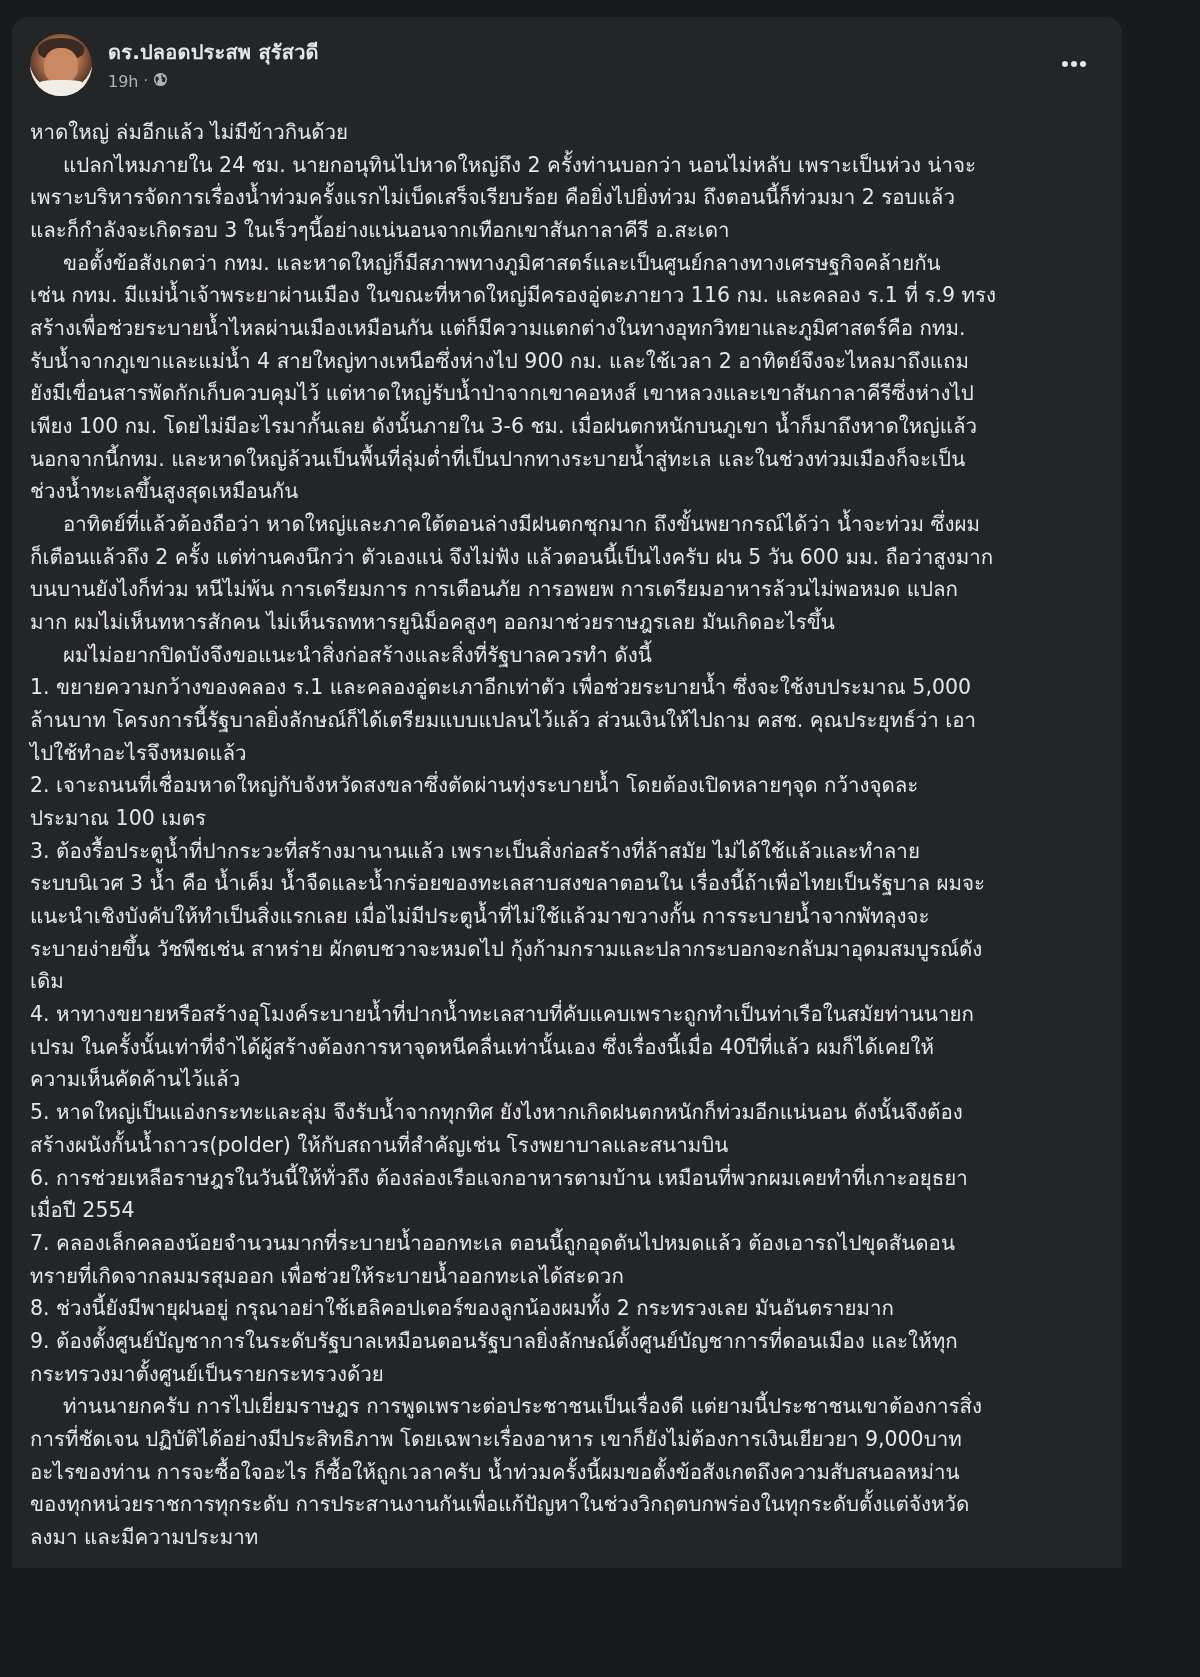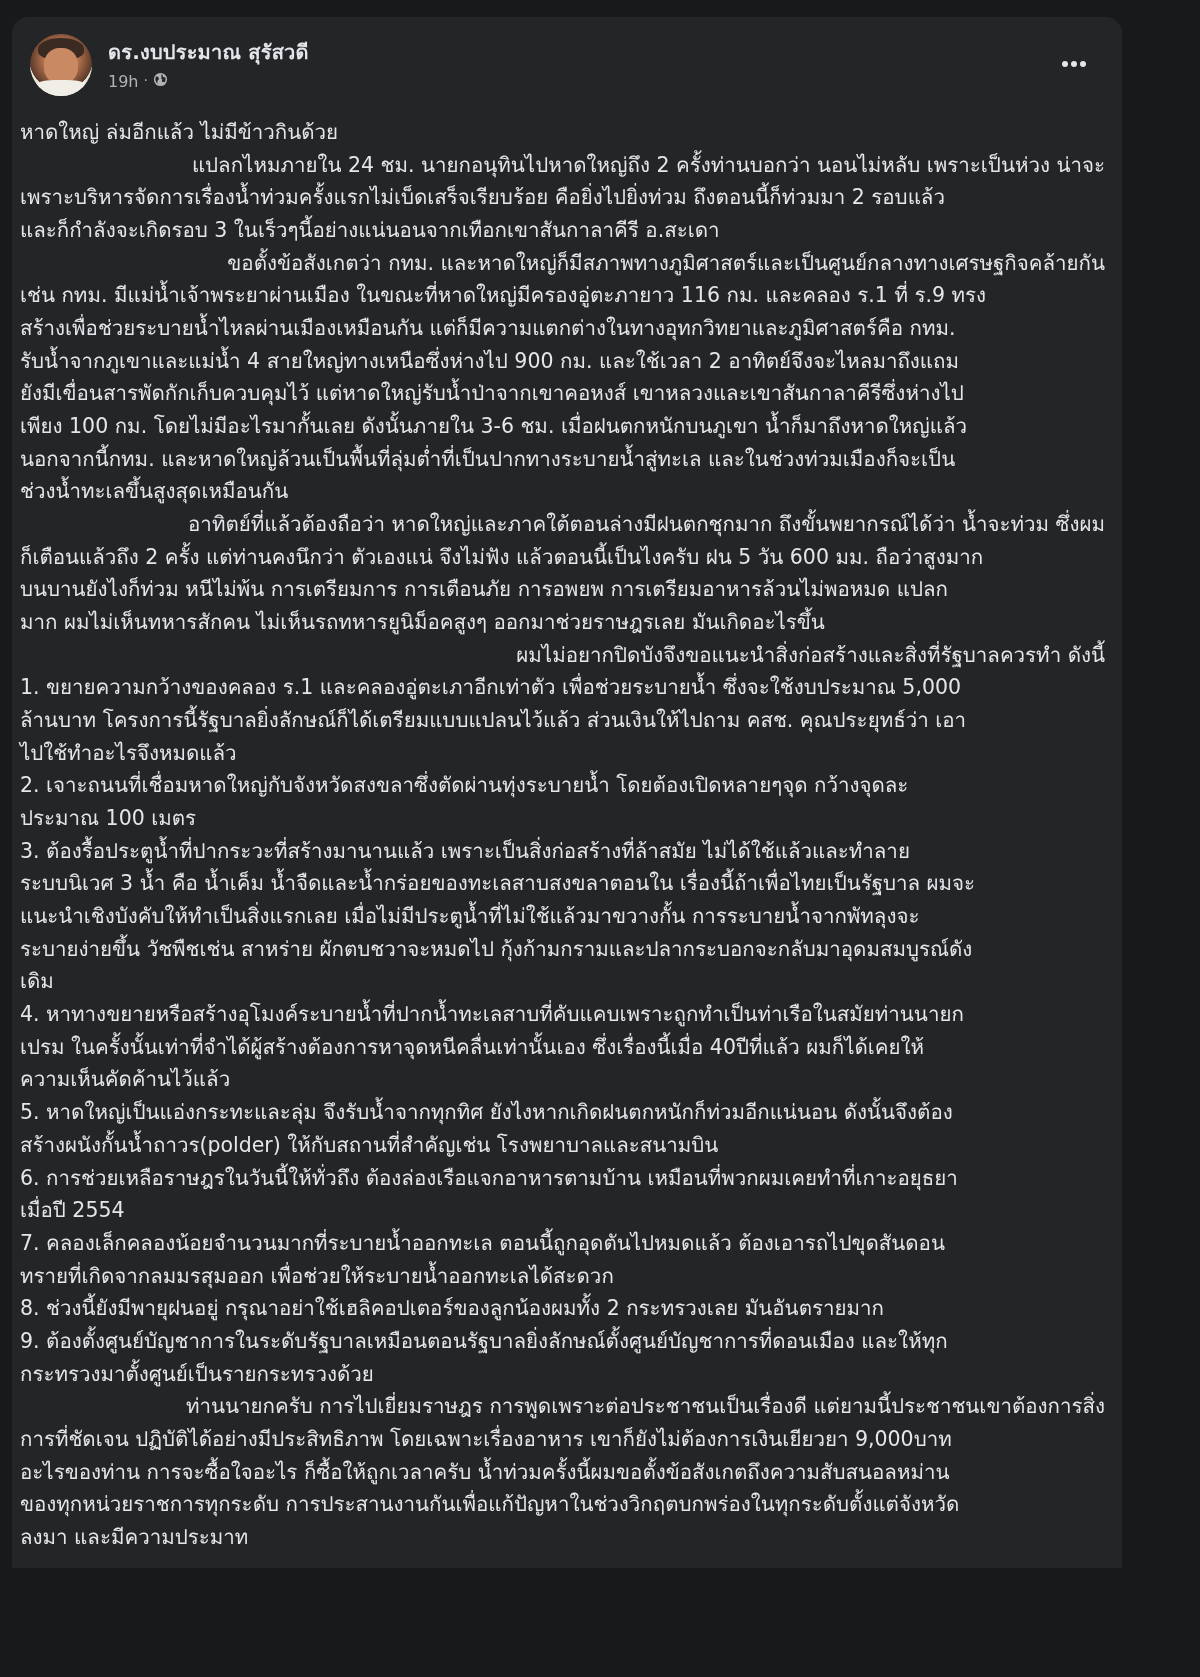--- a/index.html
+++ b/index.html
@@ -64,42 +64,42 @@
       width: 40px; height: 28px;
       display: flex; align-items: center; justify-content: center; gap: 3px;
       cursor: pointer;
     }
     .more-button span {
       width: 6px; height: 6px; border-radius: 50%;
       background: #e4e6eb; display: inline-block;
     }
     .post-body {
       position: absolute;
-      left: 20px; top: 116px;
+      left: 30px; top: 116px;
       width: 1085px;
       font-size: 20.5px;
       line-height: 32.67px;
       color: #e4e6eb;
       white-space: pre-line;
     }
     .post-body .line { display: block; white-space: nowrap; }
-    .post-body .indent { padding-left: 33px; text-align: right; }
+    .post-body .indent { padding-left: 33px; }
   </style>
 </head>
 <body>
 
 <div class="card"></div>
 
 <div class="avatar">
   <div class="hair"></div>
   <div class="face"></div>
   <div class="shirt"></div>
 </div>
 
-<div class="author-name">ดร.งบประมาณ สุรัสวดี</div>
+<div class="author-name">ดร.ปลอดประสพ สุรัสวดี</div>
 
 <div class="meta">
   <span>19h</span>
   <span class="dot">·</span>
   <span class="globe">
     <svg viewBox="0 0 16 16" width="15" height="15">
       <circle cx="8" cy="8" r="7" fill="#b0b3b8"></circle>
       <path d="M3 5 Q5 4 6 6 Q7 8 5 9 Q4 11 5 13 Q3 11 2.5 8 Z" fill="#242526"></path>
       <path d="M9 2.5 Q11 3 10.5 5 Q12 6 13 5.5 Q14 8 12.5 11 Q11 10 10 11 Q9 9 10 8 Q8 7 9 5 Z" fill="#242526"></path>
     </svg>

